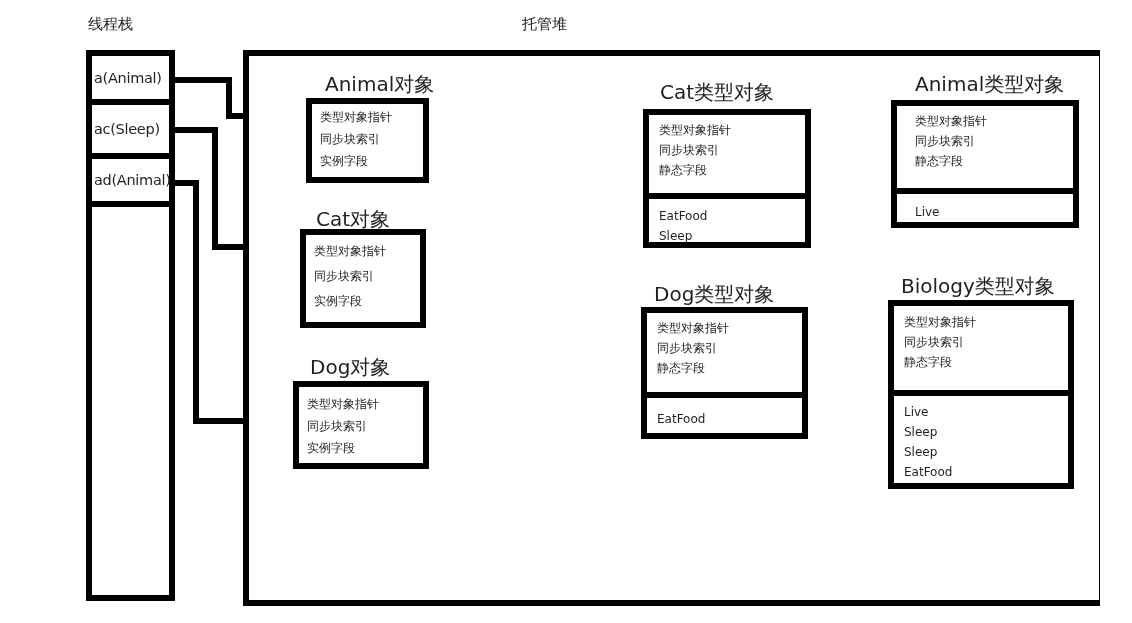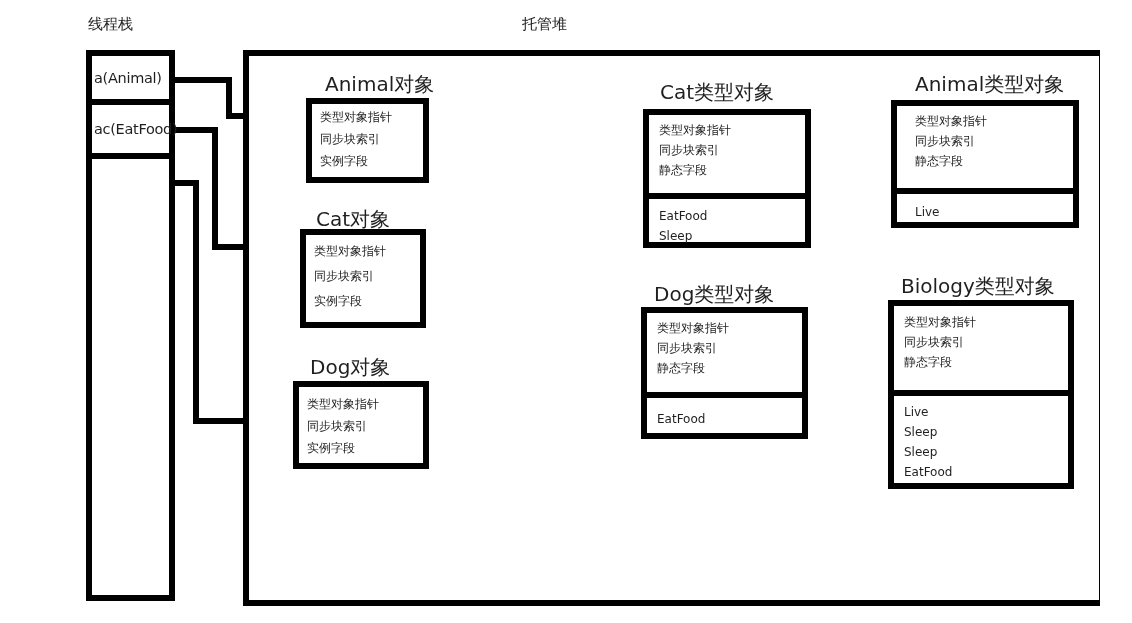--- a/index.html
+++ b/index.html
@@ -39,21 +39,22 @@
     <polyline points="429,118 611,118 611,470 878,470" marker-end="url(#ah)"></polyline>
     <polyline points="426,278 541,278 541,156 633,156" marker-end="url(#ah)"></polyline>
     <polyline points="429,397 631,397" marker-end="url(#ah)"></polyline>
   </svg>
 
   <div class="free-label" style="left:88px;top:15px;">线程栈</div>
   <div class="free-label" style="left:522px;top:15px;">托管堆</div>
 
   <div class="frame stack-box" style="left:86px;top:50px;width:89px;height:551px;">
     <div class="stack-cell" style="height:49px;">a(Animal)</div>
-    <div class="stack-cell" style="height:54px;">ac(EatFood)</div>
+    <div class="stack-cell" style="height:54px;">ac(Sleep)</div>
+    <div class="stack-cell" style="height:48px;">ad(Animal)</div>
     <div class="stack-filler"></div>
   </div>
 
   <div class="frame" style="left:243px;top:50px;width:862px;height:556px;"></div>
 
   <div class="box-title" style="left:325px;top:71px;">Animal对象</div>
   <div class="frame obj-box" style="left:306px;top:98px;width:123px;height:85px;padding-top:2px;">
     <div class="row" style="line-height:22px;">类型对象指针</div>
     <div class="row" style="line-height:22px;">同步块索引</div>
     <div class="row" style="line-height:22px;">实例字段</div>

